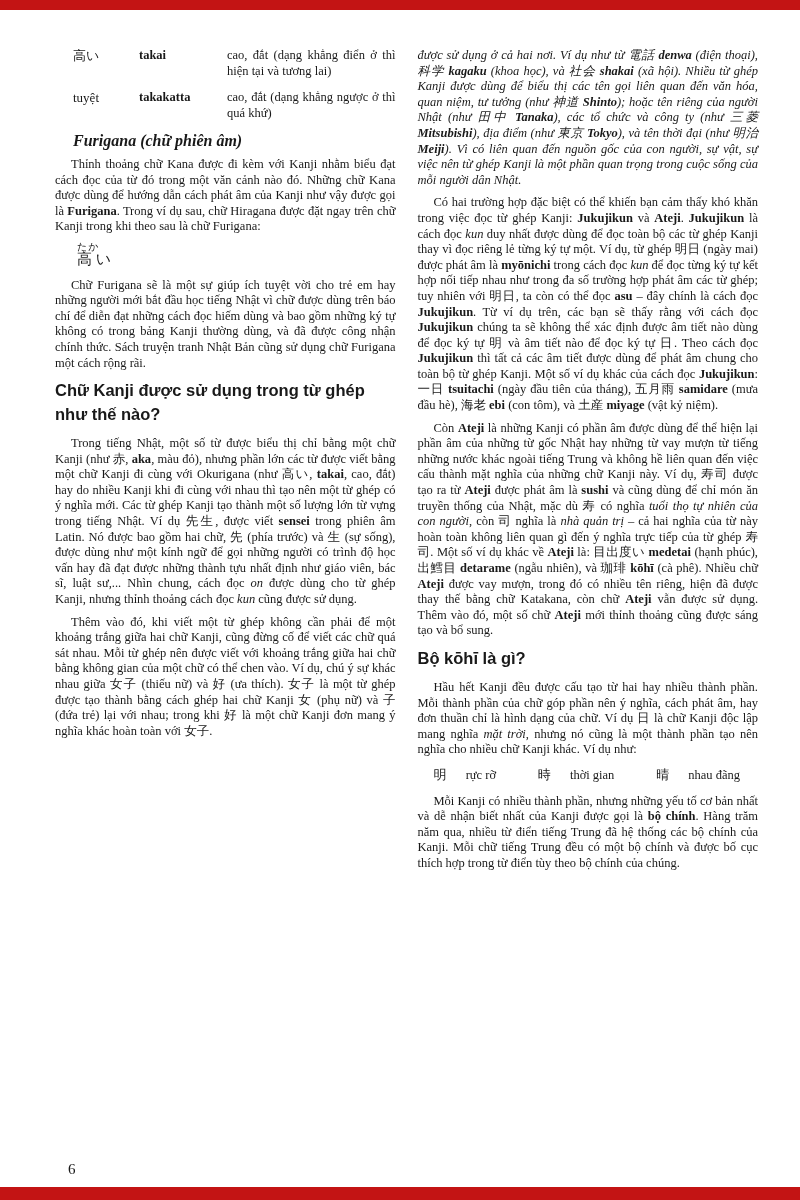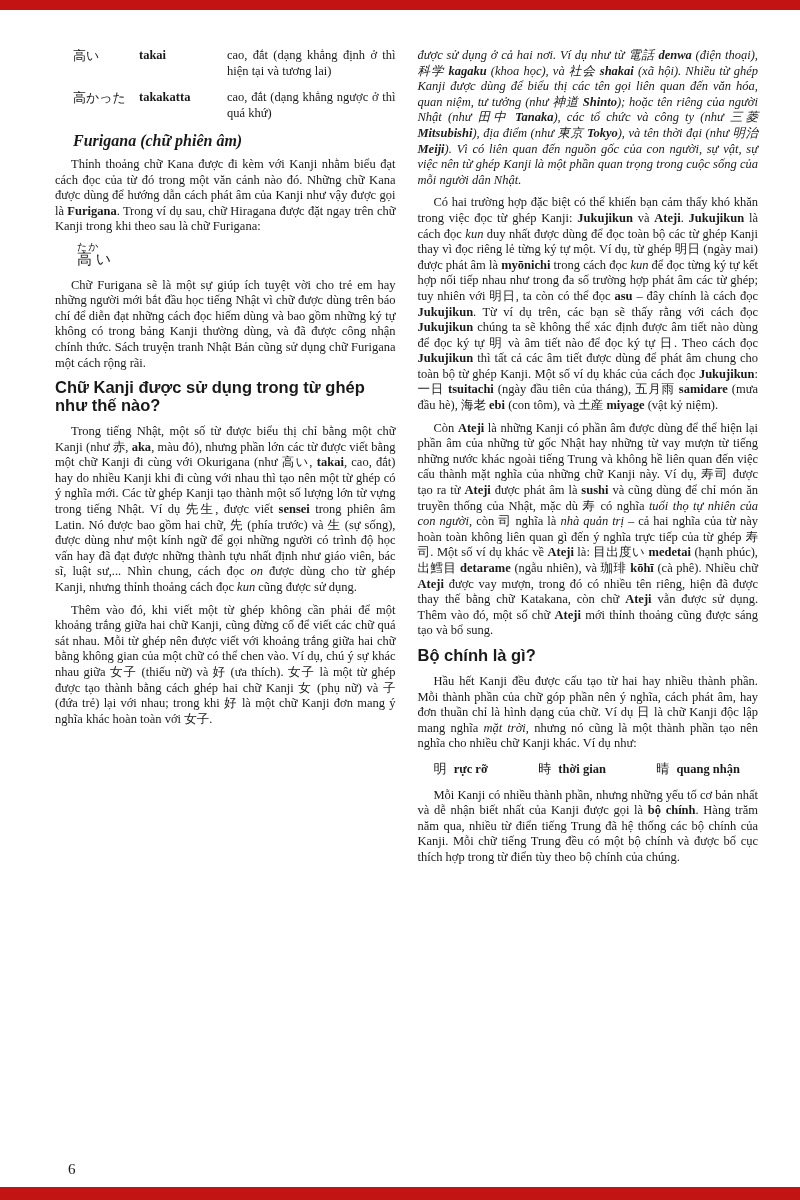--- a/index.html
+++ b/index.html
@@ -30,58 +30,58 @@
   .vocab-row { display:grid; grid-template-columns:66px 88px 1fr; padding-left:18px; margin-bottom:11px; }
   .vocab-kanji { font-size:13px; }
   .vocab-romaji { font-weight:bold; }
   .vocab-meaning { }
 
   .sub-heading {
     font-weight:bold; font-style:italic; font-size:16px;
     text-indent:18px; text-align:left; margin:10px 0 8px 0;
   }
   .main-heading {
-    font-weight:bold; font-size:16.5px; line-height:18px;
+    font-weight:bold; font-size:16.5px; line-height:24px;
     text-align:left; margin:0 0 10px 0;
     font-family:"Liberation Sans", sans-serif;
   }
 
   .furigana-example { margin:6px 0 10px 22px; font-size:15px; }
   .furigana-example rt { font-size:10px; letter-spacing:1px; }
 
   .kanji-row {
     display:flex; justify-content:space-between;
     padding:2px 18px 2px 16px; margin:6px 0 8px 0;
   }
   .kanji-row .pair { white-space:nowrap; }
   .kanji-row .k { font-size:13px; margin-right:4px; }
-  .kanji-row .m { font-weight:bold; }
+  .kanji-row .m { font-weight:normal;margin-left:12px; }
 
   .page-number {
     position:absolute; left:68px; bottom:22px;
     font-size:15px; font-family:"Liberation Serif", serif;
   }
 </style>
 </head>
 <body>
 
 <div class="bar top"></div>
 
 <div class="content">
 
   <div class="col">
 
     <div class="vocab-table">
       <div class="vocab-row">
         <span class="vocab-kanji">高い</span>
         <span class="vocab-romaji">takai</span>
-        <span class="vocab-meaning">cao, đắt (dạng khẳng định ở thì hiện tại và tương lai)</span>
+        <span class="vocab-meaning">cao, đắt (dạng khẳng điển ở thì hiện tại và tương lai)</span>
       </div>
       <div class="vocab-row">
-        <span class="vocab-kanji">高かった</span>
+        <span class="vocab-kanji">tuyệt</span>
         <span class="vocab-romaji">takakatta</span>
         <span class="vocab-meaning">cao, đắt (dạng khẳng ngược ở thì quá khứ)</span>
       </div>
     </div>
 
 
     <div class="sub-heading">Furigana (chữ phiên âm)</div>
 
     <p>Thỉnh thoảng chữ Kana được đi kèm với Kanji nhằm biểu đạt cách đọc của từ đó trong một văn cảnh nào đó. Những chữ Kana được dùng để hướng dẫn cách phát âm của Kanji như vậy được gọi là <b>Furigana</b>. Trong ví dụ sau, chữ Hiragana được đặt ngay trên chữ Kanji trong khi theo sau là chữ Furigana:</p>
 
@@ -99,36 +99,36 @@
   </div>
 
   <div class="col">
 
     <p class="noindent">được sử dụng ở cả hai nơi. Ví dụ như từ 電話 <b>denwa</b> (điện thoại), 科学 <b>kagaku</b> (khoa học), và 社会 <b>shakai</b> (xã hội). Nhiều từ ghép Kanji được dùng để biểu thị các tên gọi liên quan đến văn hóa, quan niệm, tư tưởng (như 神道 <b>Shinto</b>); hoặc tên riêng của người Nhật (như 田中 <b>Tanaka</b>), các tổ chức và công ty (như 三菱 <b>Mitsubishi</b>), địa điểm (như 東京 <b>Tokyo</b>), và tên thời đại (như 明治 <b>Meiji</b>). Vì có liên quan đến nguồn gốc của con người, sự vật, sự việc nên từ ghép Kanji là một phần quan trọng trong cuộc sống của mỗi người dân Nhật.</p>
 
     <p>Có hai trường hợp đặc biệt có thể khiến bạn cảm thấy khó khăn trong việc đọc từ ghép Kanji: <b>Jukujikun</b> và <b>Ateji</b>. <b>Jukujikun</b> là cách đọc <i>kun</i> duy nhất được dùng để đọc toàn bộ các từ ghép Kanji thay vì đọc riêng lẻ từng ký tự một. Ví dụ, từ ghép 明日 (ngày mai) được phát âm là <b>myōnichi</b> trong cách đọc <i>kun</i> để đọc từng ký tự kết hợp nối tiếp nhau như trong đa số trường hợp phát âm các từ ghép; tuy nhiên với 明日, ta còn có thể đọc <b>asu</b> – đây chính là cách đọc <b>Jukujikun</b>. Từ ví dụ trên, các bạn sẽ thấy rằng với cách đọc <b>Jukujikun</b> chúng ta sẽ không thể xác định được âm tiết nào dùng để đọc ký tự 明 và âm tiết nào để đọc ký tự 日. Theo cách đọc <b>Jukujikun</b> thì tất cả các âm tiết được dùng để phát âm chung cho toàn bộ từ ghép Kanji. Một số ví dụ khác của cách đọc <b>Jukujikun</b>: 一日 <b>tsuitachi</b> (ngày đầu tiên của tháng), 五月雨 <b>samidare</b> (mưa đầu hè), 海老 <b>ebi</b> (con tôm), và 土産 <b>miyage</b> (vật kỷ niệm).</p>
 
     <p>Còn <b>Ateji</b> là những Kanji có phần âm được dùng để thể hiện lại phần âm của những từ gốc Nhật hay những từ vay mượn từ tiếng những nước khác ngoài tiếng Trung và không hề liên quan đến việc cấu thành mặt nghĩa của những chữ Kanji này. Ví dụ, 寿司 được tạo ra từ <b>Ateji</b> được phát âm là <b>sushi</b> và cũng dùng để chỉ món ăn truyền thống của Nhật, mặc dù 寿 có nghĩa <i>tuổi thọ tự nhiên của con người</i>, còn 司 nghĩa là <i>nhà quản trị</i> – cả hai nghĩa của từ này hoàn toàn không liên quan gì đến ý nghĩa trực tiếp của từ ghép 寿司. Một số ví dụ khác về <b>Ateji</b> là: 目出度い <b>medetai</b> (hạnh phúc), 出鱈目 <b>detarame</b> (ngẫu nhiên), và 珈琲 <b>kōhī</b> (cà phê). Nhiều chữ <b>Ateji</b> được vay mượn, trong đó có nhiều tên riêng, hiện đã được thay thế bằng chữ Katakana, còn chữ <b>Ateji</b> vẫn được sử dụng. Thêm vào đó, một số chữ <b>Ateji</b> mới thỉnh thoảng cũng được sáng tạo và bổ sung.</p>
 
-    <div class="main-heading">Bộ chính là gì?</div>
+    <div class="main-heading">Bộ kōhī là gì?</div>
 
     <p>Hầu hết Kanji đều được cấu tạo từ hai hay nhiều thành phần. Mỗi thành phần của chữ góp phần nên ý nghĩa, cách phát âm, hay đơn thuần chỉ là hình dạng của chữ. Ví dụ 日 là chữ Kanji độc lập mang nghĩa <i>mặt trời</i>, nhưng nó cũng là một thành phần tạo nên nghĩa cho nhiều chữ Kanji khác. Ví dụ như:</p>
 
     <div class="kanji-row">
       <span class="pair">
         <span class="k">明</span>
         <span class="m">rực rỡ</span>
       </span>
       <span class="pair">
         <span class="k">時</span>
         <span class="m">thời gian</span>
       </span>
       <span class="pair">
         <span class="k">晴</span>
-        <span class="m">quang nhận</span>
+        <span class="m">nhau đãng</span>
       </span>
     </div>
 
     <p>Mỗi Kanji có nhiều thành phần, nhưng những yếu tố cơ bản nhất và dễ nhận biết nhất của Kanji được gọi là <b>bộ chính</b>. Hàng trăm năm qua, nhiều từ điển tiếng Trung đã hệ thống các bộ chính của Kanji. Mỗi chữ tiếng Trung đều có một bộ chính và được bố cục thích hợp trong từ điển tùy theo bộ chính của chúng.</p>
 
   </div>
 
 </div>
 
 <div class="page-number">6</div>

